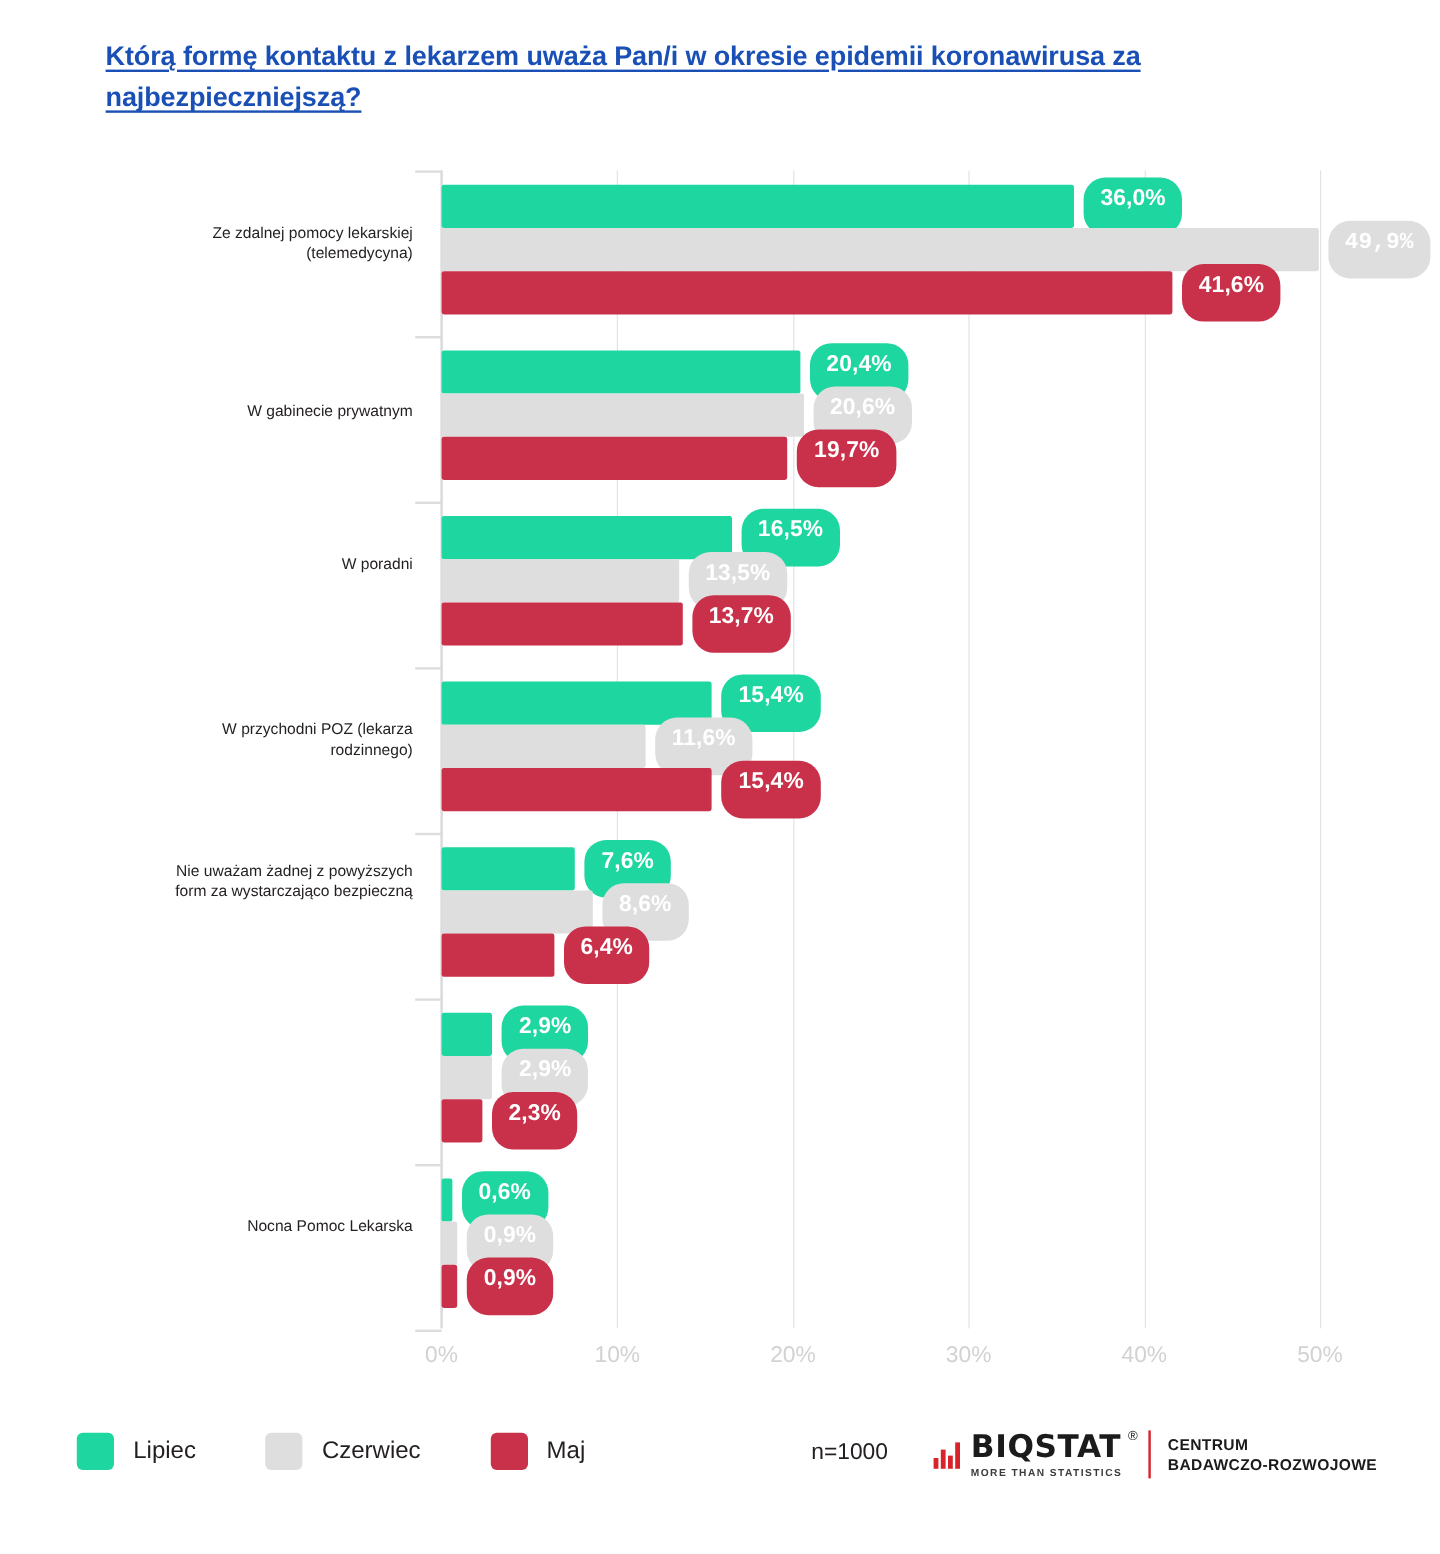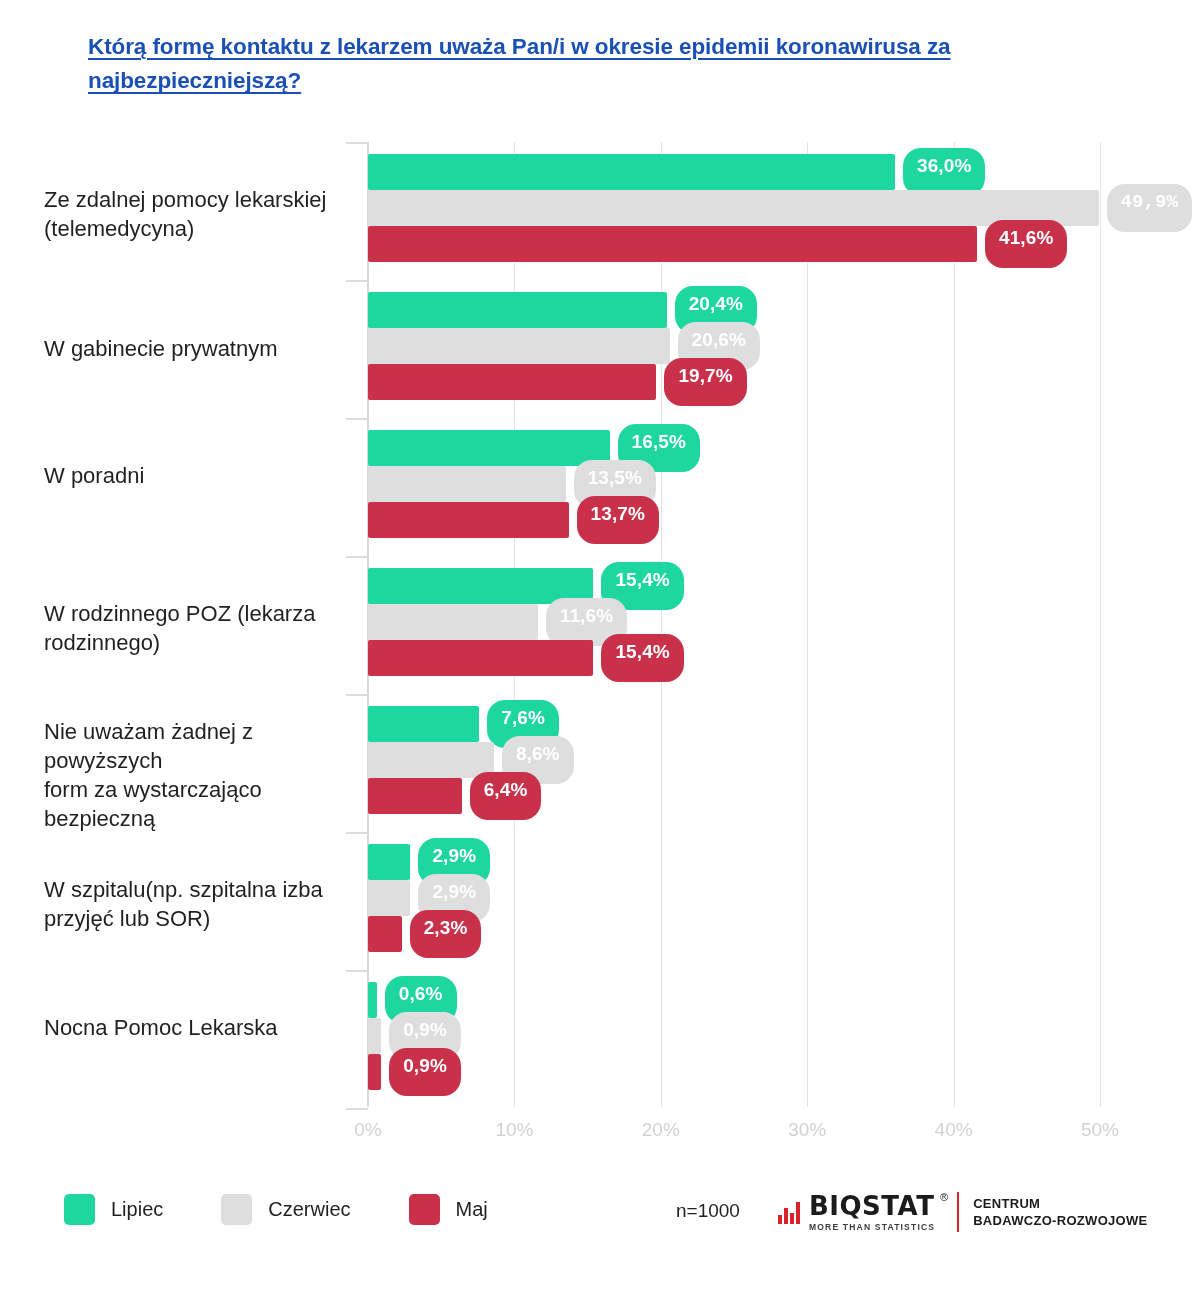--- a/index.html
+++ b/index.html
@@ -62,21 +62,22 @@
     font-size:19px; font-weight:bold;
     color:#ffffff;
     white-space:nowrap;
     letter-spacing:0.1px;
   }
 
   
   .cat-label{
     position:absolute;
     right:0; width:300px;
-    font-size:22px;
+    text-align:right;
+    font-size:13px;
     line-height:1.32;
     color:#231f20;
   }
   #cat-labels{
     position:absolute; left:42px; top:142px;
     width:302px; height:965px;
   }
 
   
   #xaxis{
@@ -141,30 +142,26 @@
       <div>Ze zdalnej pomocy lekarskiej</div>
       <div>(telemedycyna)</div>
     </div>
     <div class="cat-label" style="top: 192.45px;">
       <div>W gabinecie prywatnym</div>
     </div>
     <div class="cat-label" style="top: 318.9px;">
       <div>W poradni</div>
     </div>
     <div class="cat-label" style="top: 456.9px;">
-      <div>W rodzinnego POZ (lekarza</div>
+      <div>W przychodni POZ (lekarza</div>
       <div>rodzinnego)</div>
     </div>
     <div class="cat-label" style="top: 575px;">
       <div>Nie uważam żadnej z powyższych</div>
       <div>form za wystarczająco bezpieczną</div>
-    </div>
-    <div class="cat-label" style="top: 732.9px;">
-      <div>W szpitalu(np. szpitalna izba</div>
-      <div>przyjęć lub SOR)</div>
     </div>
     <div class="cat-label" style="top: 870.9px;">
       <div>Nocna Pomoc Lekarska</div>
     </div>
   </div>
 
 <div id="plot">
   <div class="axis-line"></div>
 <div class="gridline" style="left: 146.4px;"></div>
     <div class="gridline" style="left: 292.8px;"></div>

